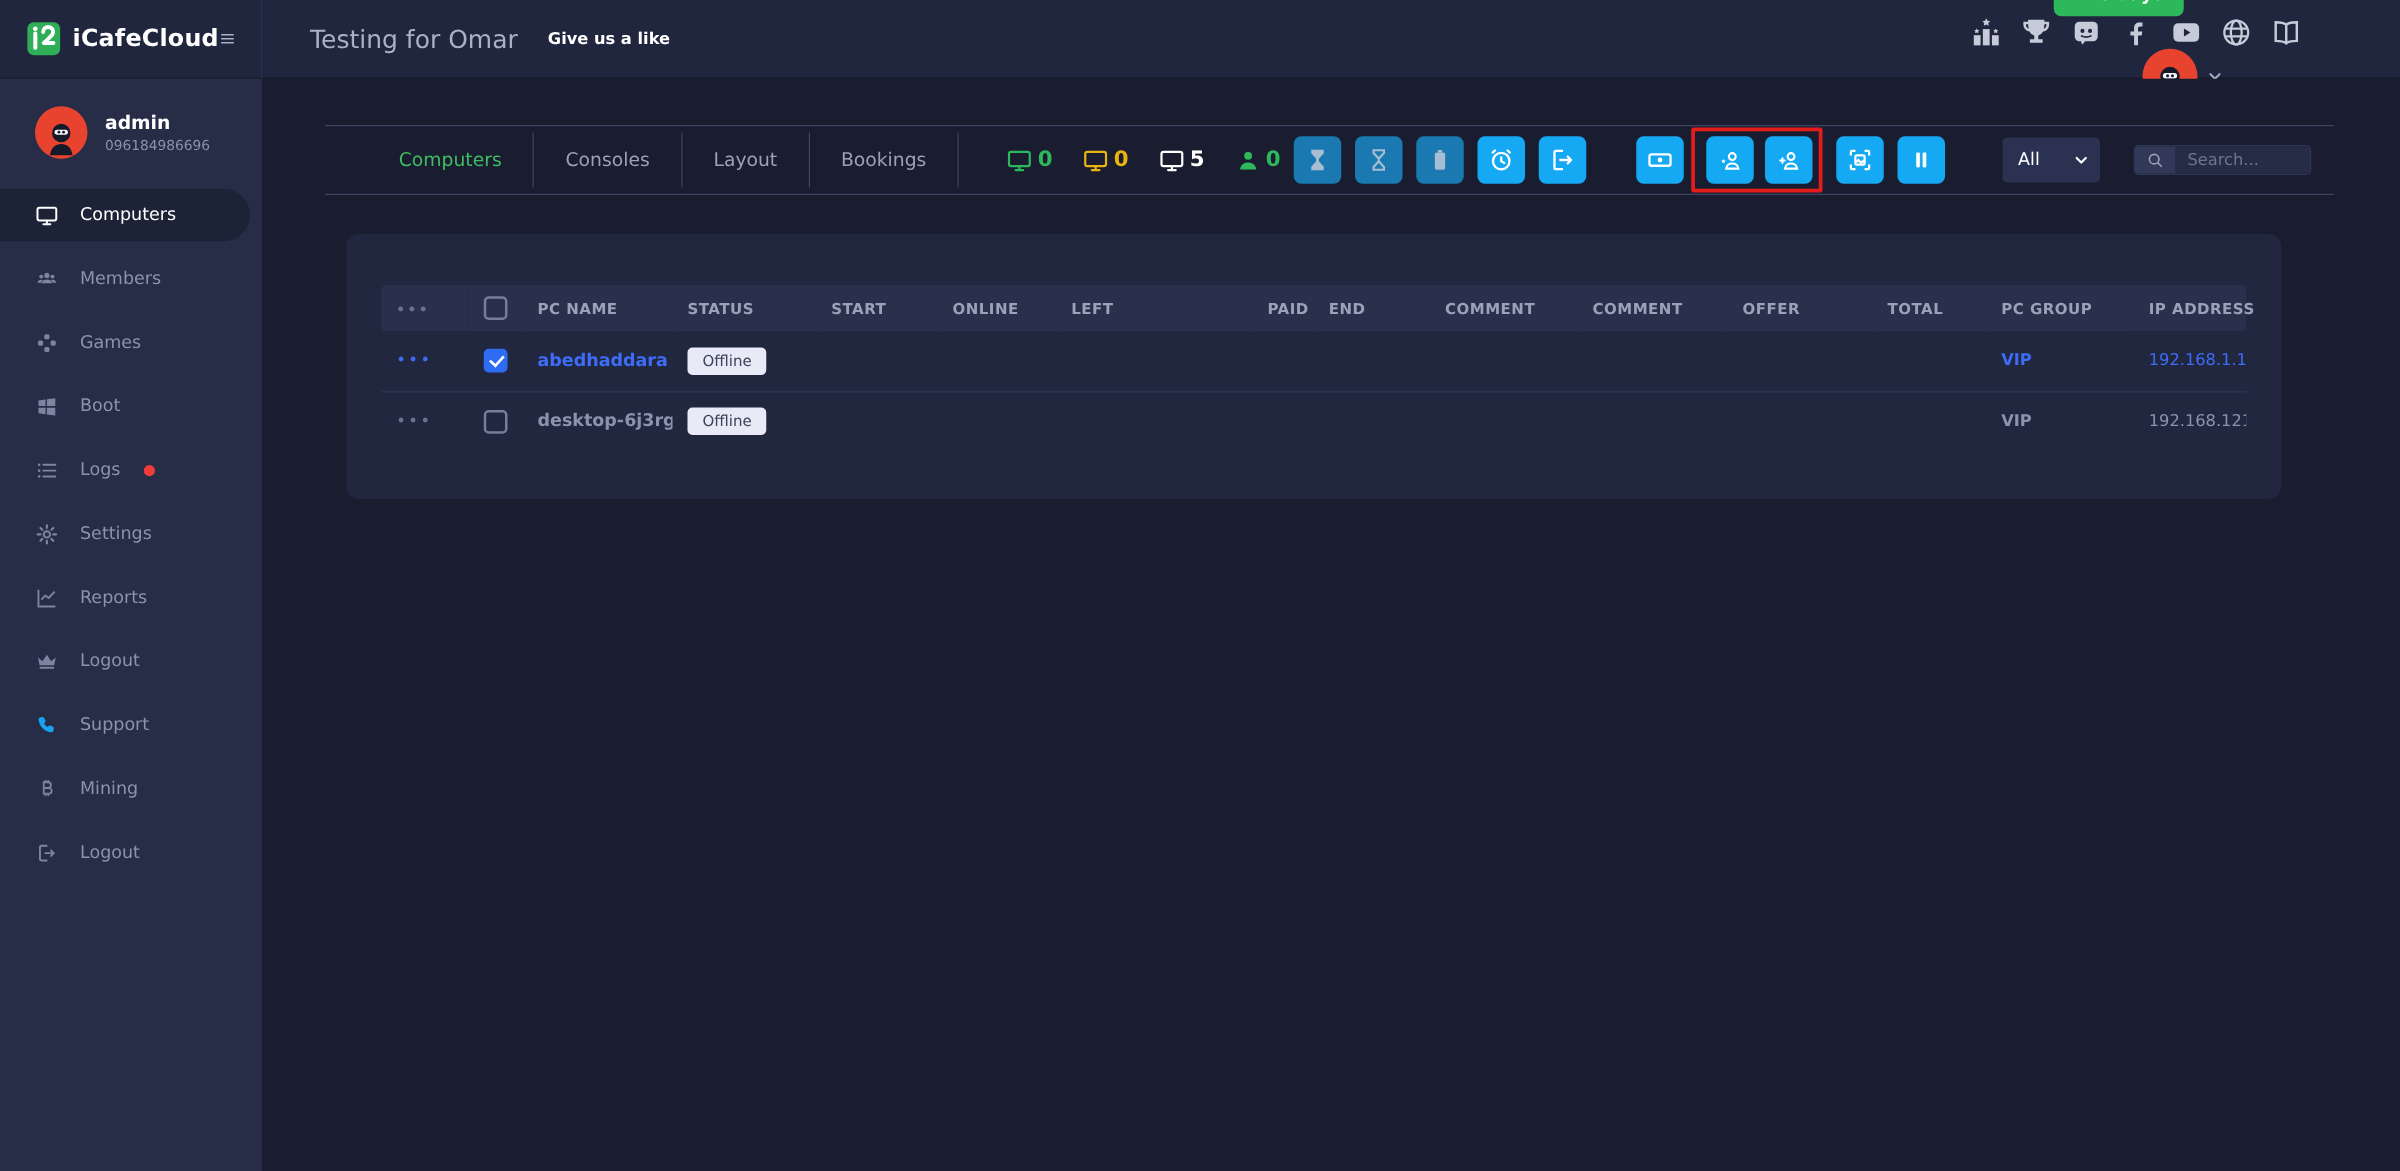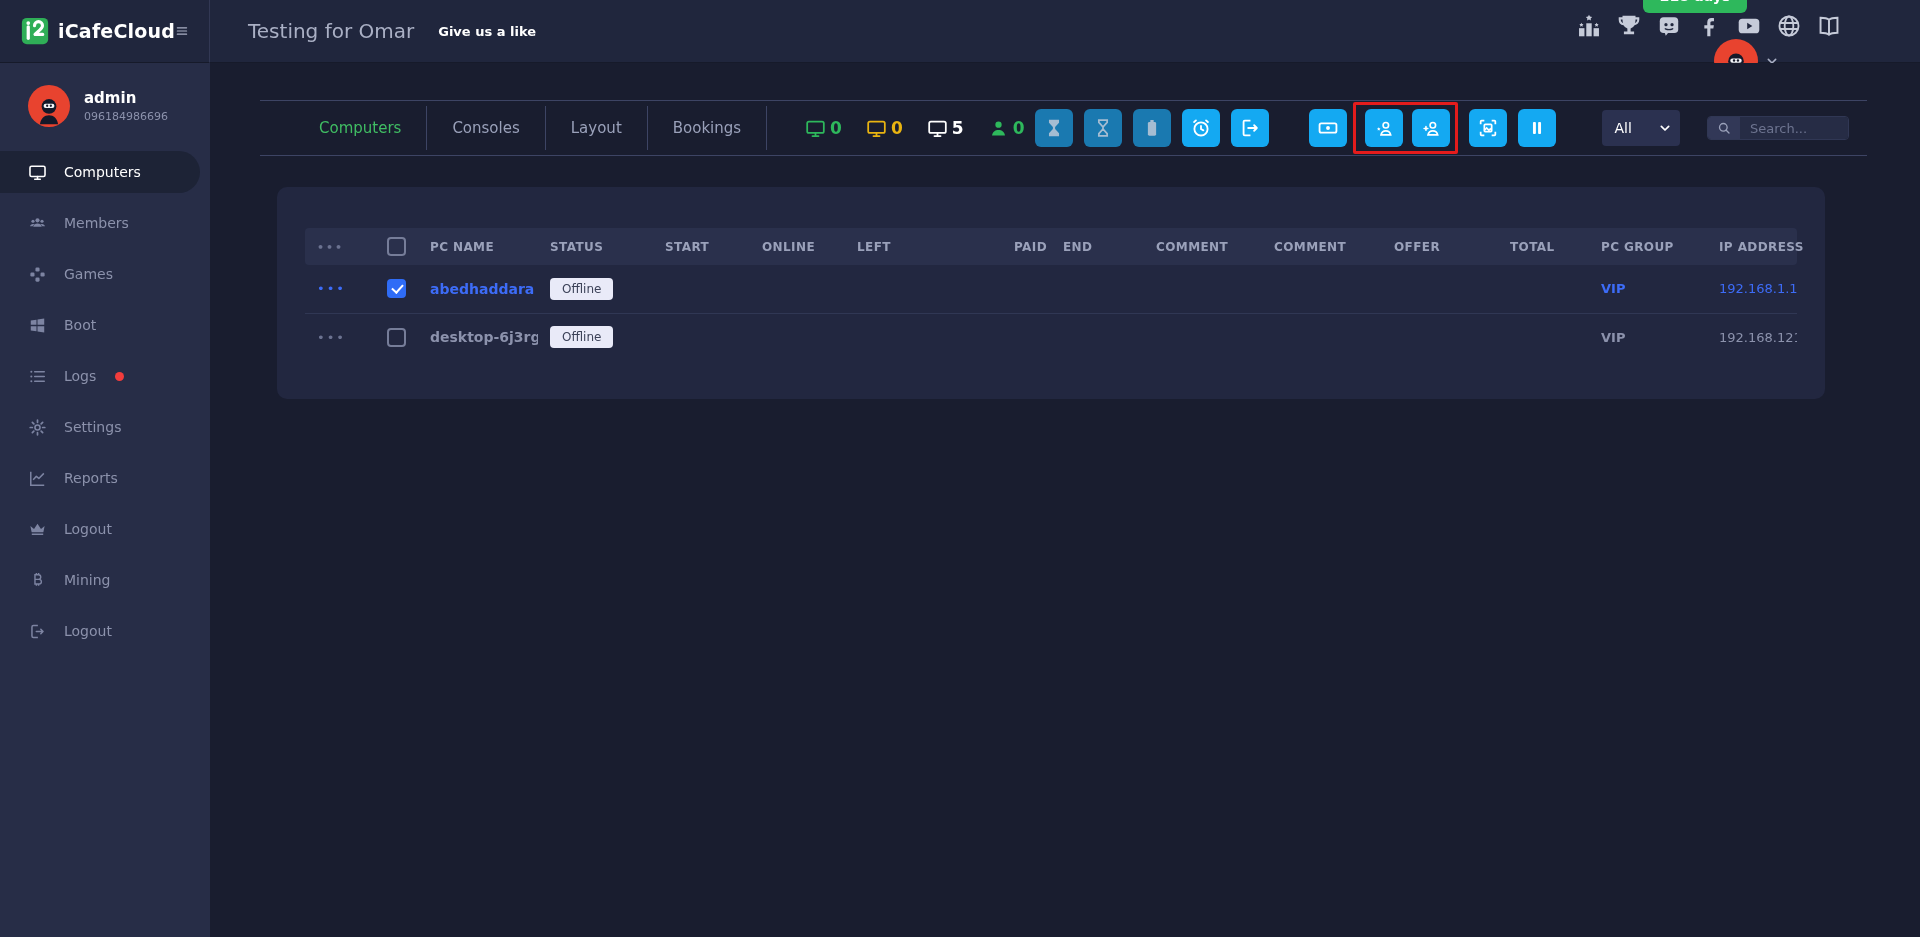--- a/index.html
+++ b/index.html
@@ -295,20 +295,28 @@
           </span>
           <span class="side-label">Reports</span>
         </div>
         <div class="side-item">
           <span class="icon">
             <svg viewBox="0 0 24 24" fill="currentColor">
               <path d="m3 7.5 4.6 3.8L12 4.8l4.4 6.5L21 7.5l-1.6 8H4.6zM4.8 17h14.4v2H4.8z"></path>
             </svg>
           </span>
           <span class="side-label">Logout</span>
+        </div>
+        <div class="side-item">
+          <span class="icon" style="color: rgb(23, 163, 242);">
+            <svg viewBox="0 0 24 24" fill="currentColor">
+              <path d="M7.1 3.4c.8-.2 1.7.1 2.1.9l1.2 2.3c.4.7.2 1.6-.4 2.2l-1 1a12 12 0 0 0 3.6 3.6l1-1c.6-.6 1.5-.8 2.2-.4l2.3 1.2c.8.4 1.1 1.3.9 2.1l-.5 1.9c-.3 1-1.2 1.7-2.2 1.6C9.7 18 4.4 12.7 3.6 6.1c-.1-1 .6-1.9 1.6-2.2z"></path>
+            </svg>
+          </span>
+          <span class="side-label">Support</span>
         </div>
         <div class="side-item">
           <span class="icon">
             <svg viewBox="0 0 24 24" fill="none" stroke="currentColor" stroke-width="1.8">
               <path d="M8.8 4.8h4.4a2.9 2.9 0 0 1 0 5.8H8.8zM8.8 10.6h5.2a2.9 2.9 0 0 1 0 5.8H8.8zM8.8 4.8v11.6M10.6 2.6v2.2M13.4 2.6v2.2M10.6 16.4v2.2M13.4 16.4v2.2"></path>
             </svg>
           </span>
           <span class="side-label">Mining</span>
         </div>
         <div class="side-item">

